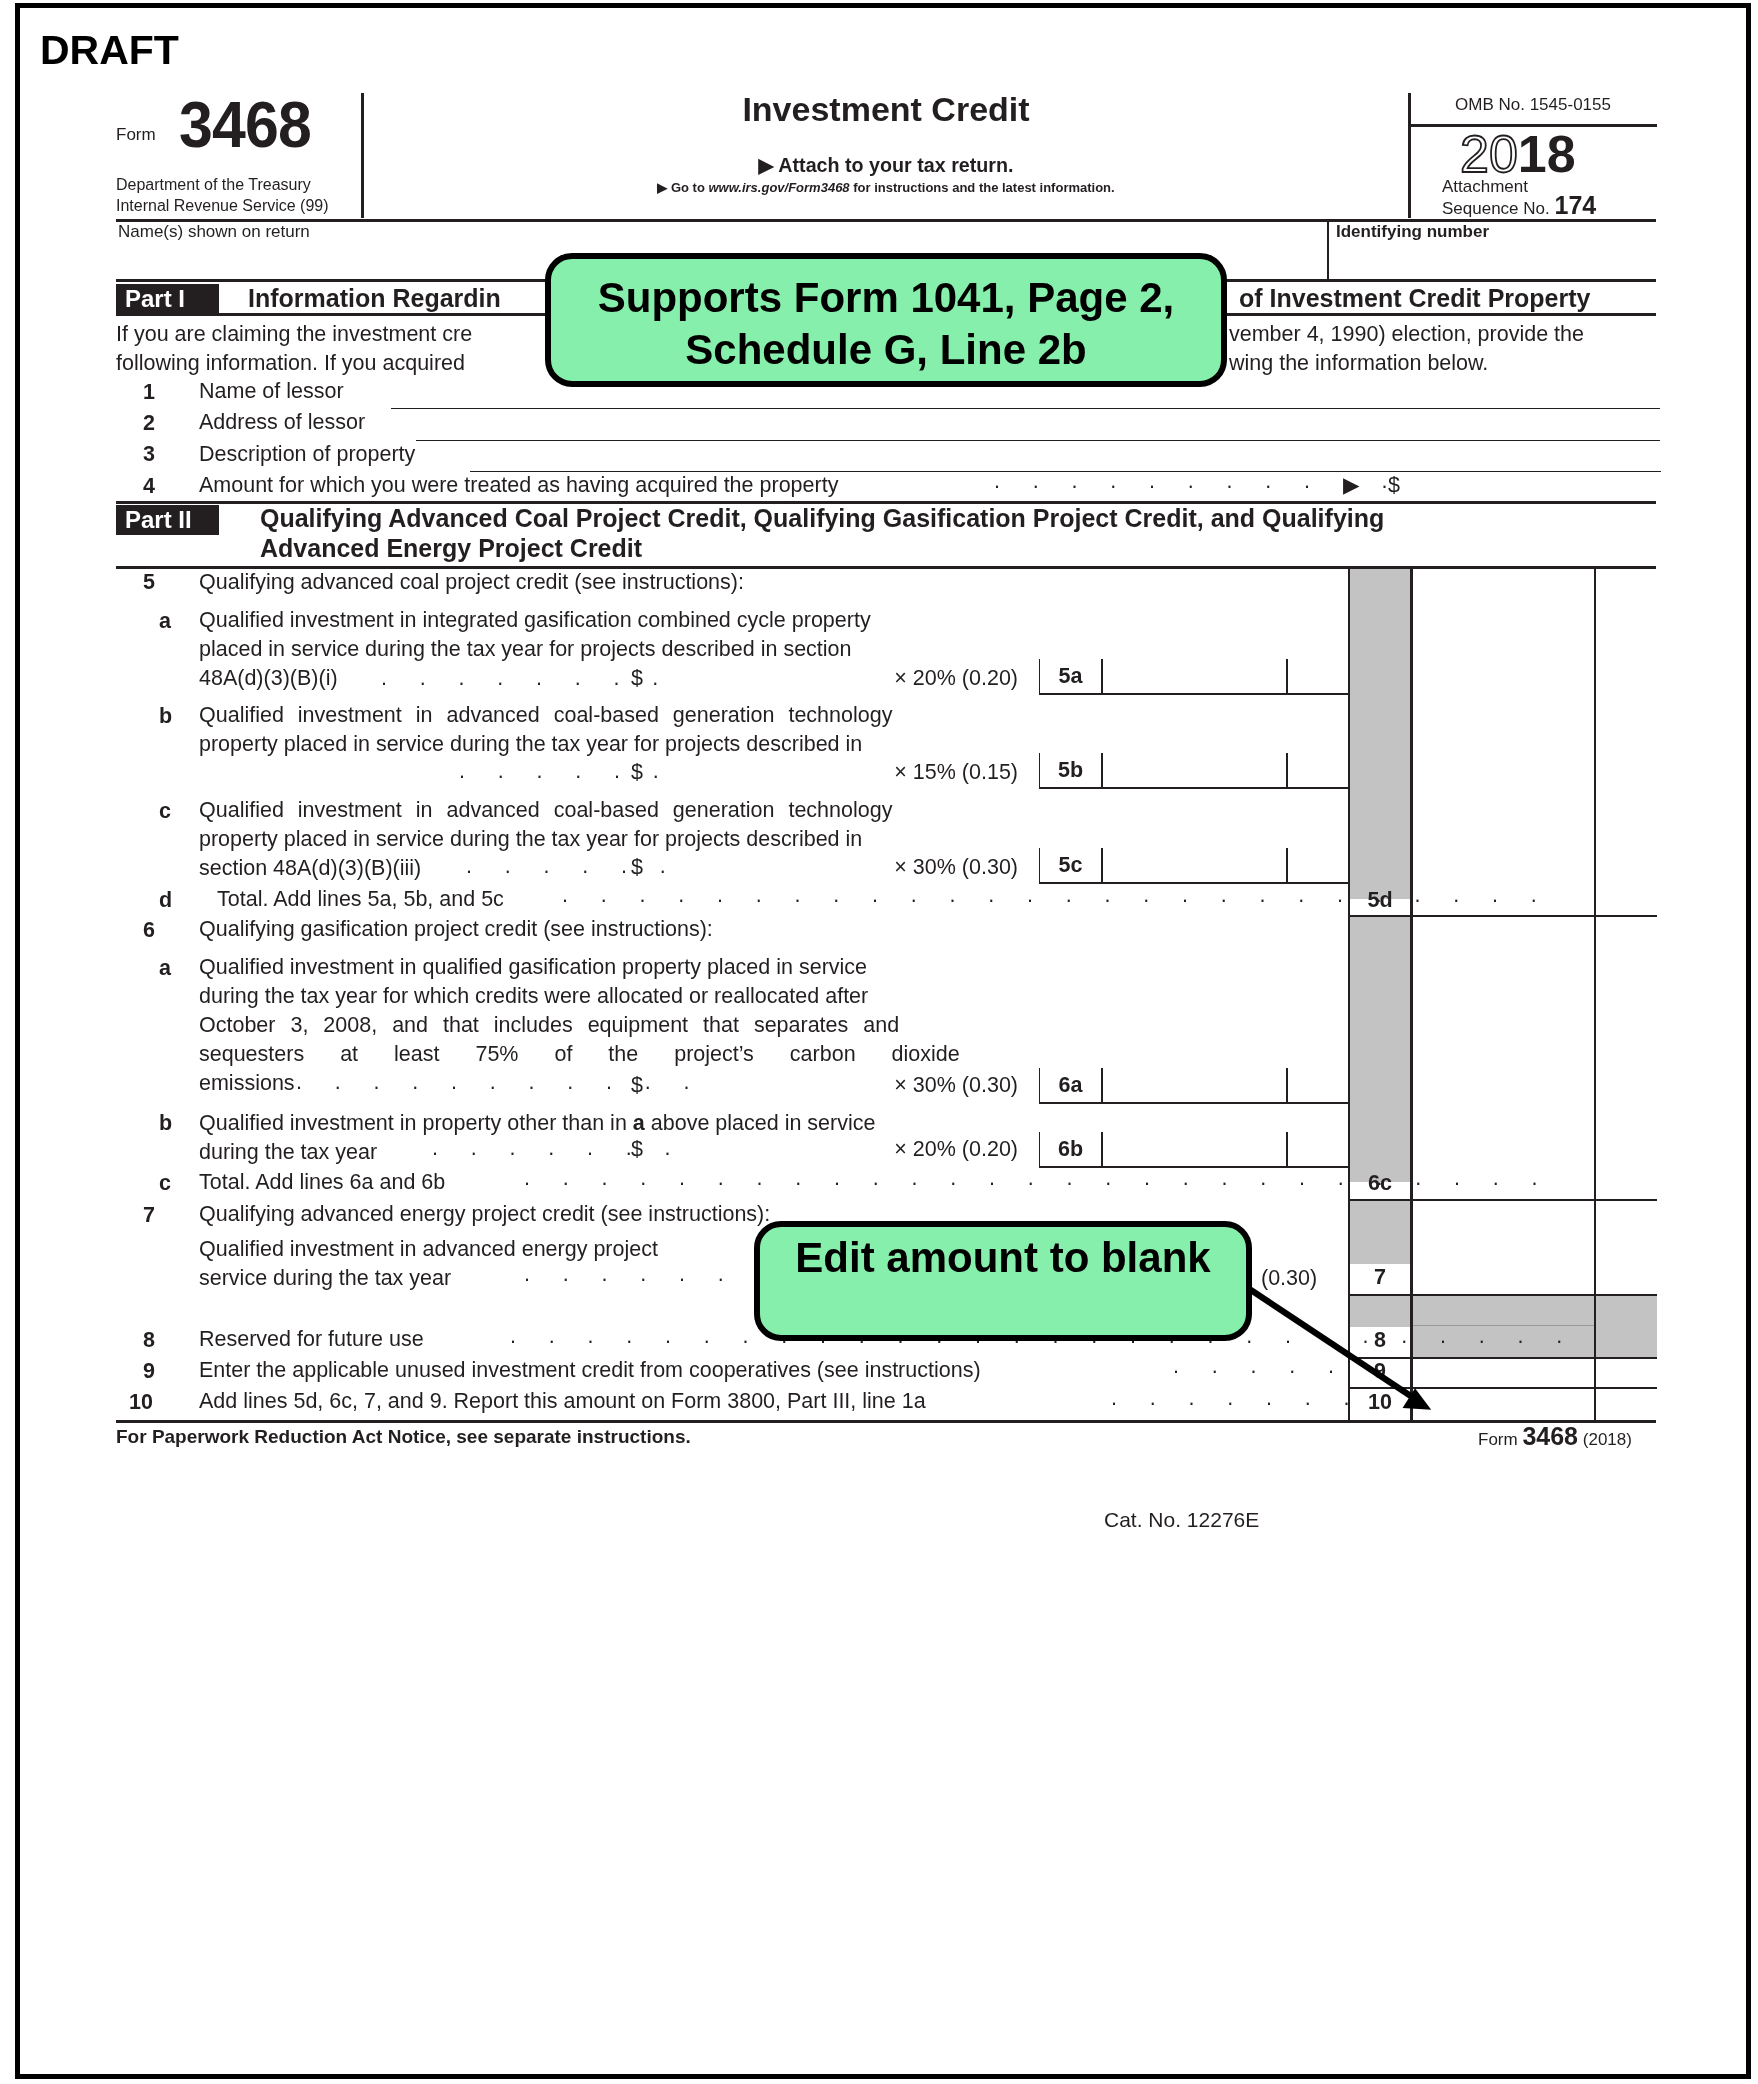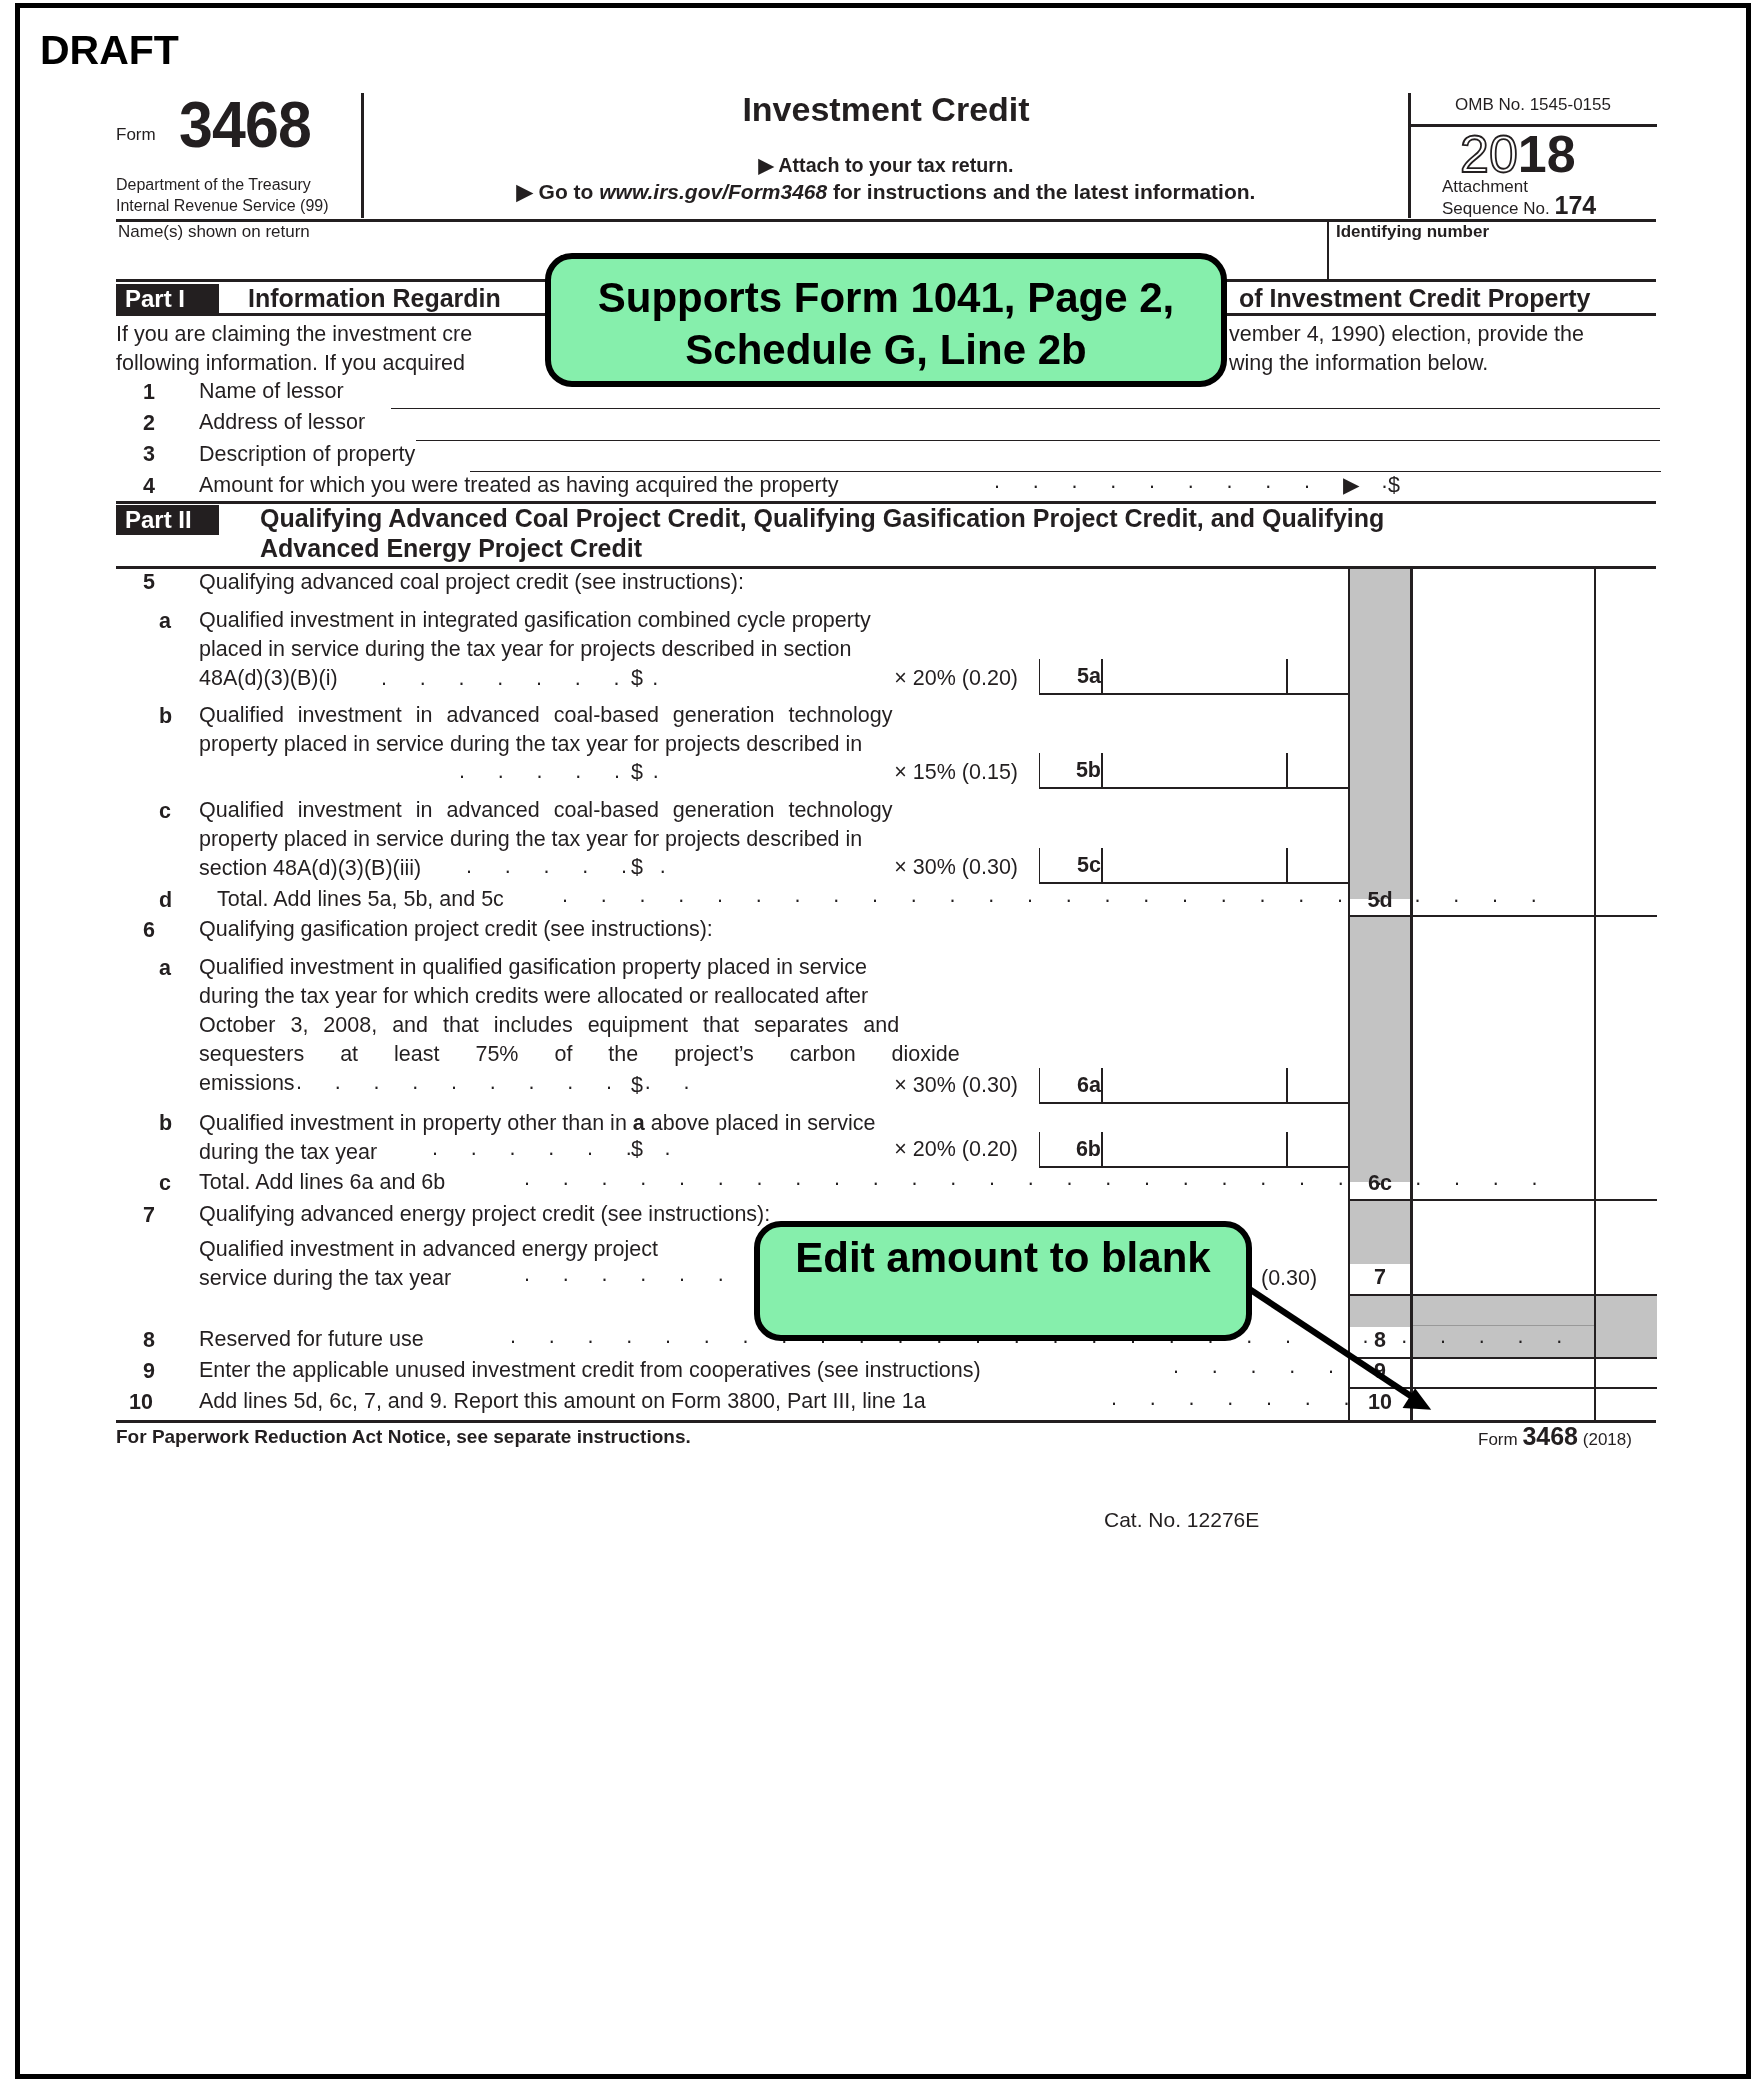--- a/index.html
+++ b/index.html
@@ -9,40 +9,40 @@
                  border:5.4px solid #000; box-sizing:border-box; }
   .abs { position:absolute; }
   .draft { left:40px; top:27px; font-size:41px; font-weight:bold; color:#000; }
   .hline { position:absolute; background:#231f20; }
   .vline { position:absolute; background:#231f20; }
   .form-label { left:116px; top:125px; font-size:17px; }
   .form-num { left:179px; top:88px; font-size:64px; font-weight:bold; letter-spacing:-0.9px; transform:scaleX(0.95); transform-origin:left; }
   .dept { left:116px; top:175px; font-size:16px; line-height:20.6px; }
   .title { left:363px; width:1046px; top:90px; text-align:center; font-size:34px; font-weight:bold; }
   .attach { left:363px; width:1046px; top:154px; text-align:center; font-size:19.7px; font-weight:bold; }
-  .goto { left:363px; width:1046px; top:180px; text-align:center; font-size:21px; font-weight:bold; }
+  .goto { left:363px; width:1046px; top:180px; text-align:center; font-size:13px; font-weight:bold; }
   .goto i { font-style:italic; }
   .omb { left:1409px; width:248px; top:95px; text-align:center; font-size:17px; }
   .year { left:1460px; top:124px; font-size:52px; font-weight:bold; }
   .year .outline { color:#fff; -webkit-text-stroke:1.8px #231f20; font-weight:normal; }
   .attach-seq { left:1442px; top:177px; font-size:17px; line-height:19px; }
   .attach-seq b { font-size:25px; }
   .names-label { left:118px; top:222px; font-size:17px; }
   .idnum-label { left:1336px; top:222px; font-size:17px; font-weight:bold; }
   .part-tag { background:#231f20; color:#fff; font-weight:bold; font-size:24px; padding:0 9px; }
   .part-title { font-weight:bold; font-size:25px; }
   .body-text { font-size:21.5px; line-height:29px; }
   .lnum { position:absolute; font-size:21.5px; font-weight:bold; }
   .ltxt { position:absolute; font-size:21.5px; line-height:29px; }
   .dots { letter-spacing:13.4px; }
   .rate { position:absolute; font-size:21.5px; text-align:right; width:161px; }
   .dollar { position:absolute; font-size:21.5px; }
   .dash-field { position:absolute; border-bottom:1.8px dashed #231f20; height:23px; width:206px; }
   .inner-box { position:absolute; border-left:1.8px solid #231f20; border-bottom:2.7px solid #231f20; height:34px; width:309px; }
-  .inner-box .lbl { position:absolute; left:0; width:61px; text-align:right; top:5.4px; font-size:21.5px; font-weight:bold; }
+  .inner-box .lbl { position:absolute; left:0; width:61px; text-align:center; top:5.4px; font-size:21.5px; font-weight:bold; }
   .inner-box .div1 { position:absolute; left:61px; top:0; width:1.8px; height:34px; background:#231f20; }
   .inner-box .div2 { position:absolute; left:246px; top:0; width:1.8px; height:34px; background:#231f20; }
   .inner-box input { position:absolute; left:64px; top:1.8px; width:179px; height:29px; border:none; background:transparent; font-size:19.7px; }
   .inner-box input.cents { left:250px; width:56px; }
   .grey { position:absolute; background:#c3c3c3; }
   .colnum { position:absolute; left:1349px; width:62px; text-align:center; font-size:21.5px; font-weight:bold; }
   .amt { position:absolute; border:none; background:transparent; font-size:19.7px; }
   .callout { position:absolute; background:#86efac; border:6.3px solid #000; border-radius:27px;
              font-weight:bold; color:#000; text-align:center; font-size:42px; line-height:52px; box-sizing:border-box; }
   .line-input { position:absolute; border:none; border-bottom:1.8px solid #231f20; background:transparent; height:23px; font-size:19.7px; }

